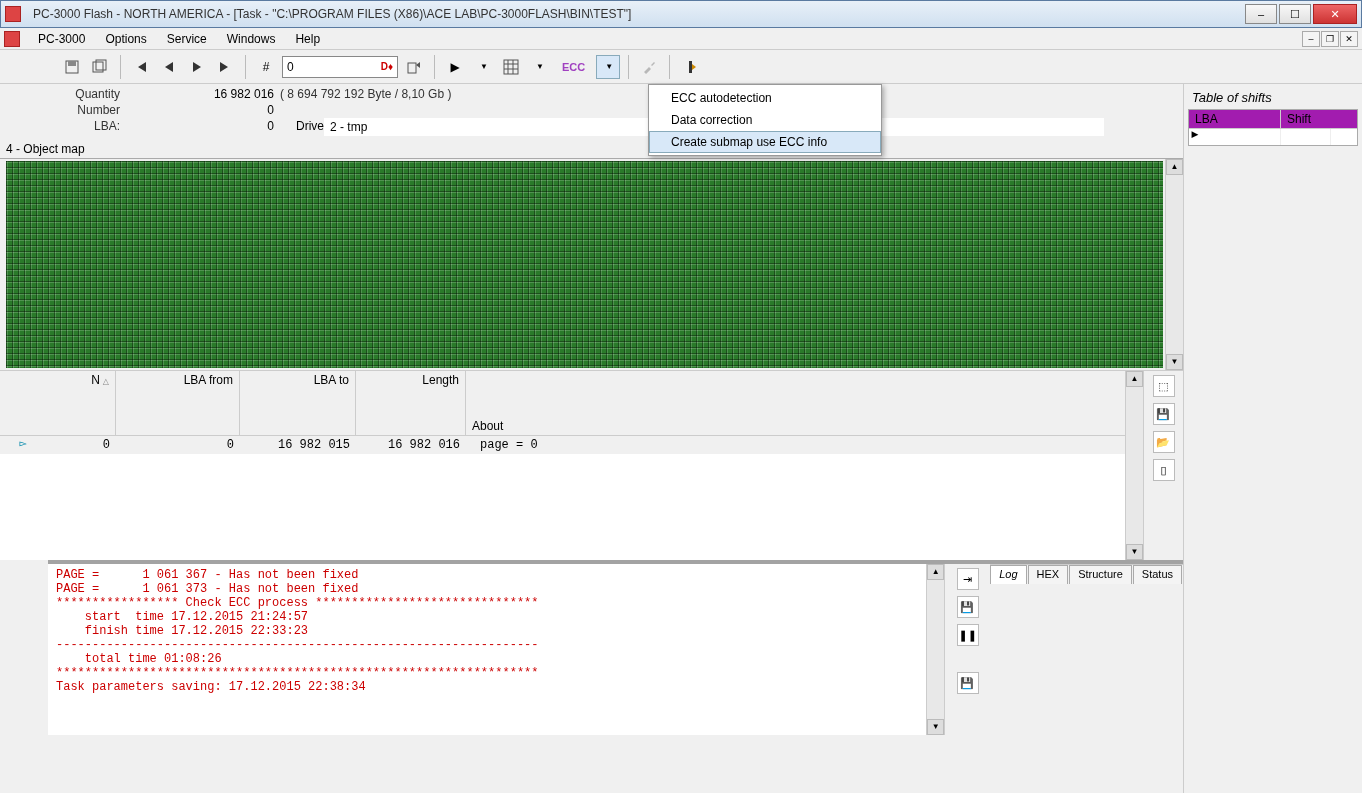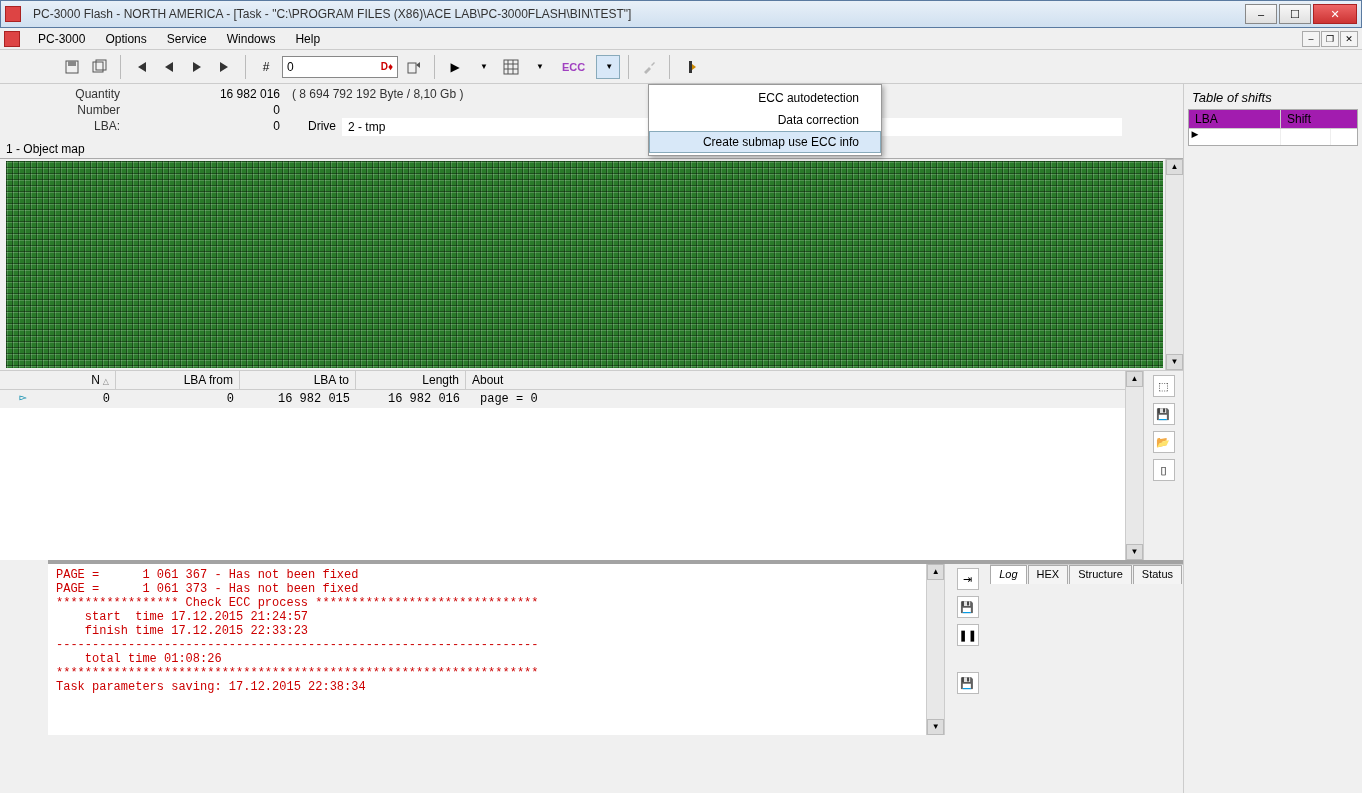--- a/index.html
+++ b/index.html
@@ -102,21 +102,21 @@
 }
 .right-col {
   width: 178px;
   background: #f0f0f0;
   padding: 4px;
 }
 .info-bar {
   padding: 2px 10px 4px 10px;
   background: #f0f0f0;
 }
-.info-row { display: flex; gap: 6px; font-size: 12px; line-height: 16px; }
+.info-row { display: flex; font-size: 12px; line-height: 16px; }
 .info-label { width: 110px; text-align: right; color: #333; }
 .info-val { width: 160px; text-align: right; padding-right: 6px; }
 .info-extra { color: #333; }
 .drive-field {
   background: #fff;
   padding: 1px 6px;
   min-width: 780px;
 }
 .objmap-label { padding: 2px 6px; font-size: 12px; }
 .objmap-wrap {
@@ -161,21 +161,20 @@
   background: #fff;
   border: 1px solid #999;
   box-shadow: 2px 2px 5px rgba(0,0,0,0.3);
   z-index: 100;
   padding: 2px 0;
 }
 .dd-item {
   padding: 4px 22px;
   cursor: pointer;
   font-size: 12px;
-  text-align: right;
 }
 .dd-item:hover, .dd-item.hl { background: #d8e8f8; border: 1px solid #8ab; padding: 3px 21px; }
 
 .grid-section {
   display: flex;
   height: 190px;
   border-top: 1px solid #ccc;
 }
 .grid-table {
   flex: 1;
@@ -190,21 +189,21 @@
 .gcol {
   padding: 2px 6px;
   border-right: 1px solid #ccc;
   font-size: 12px;
   text-align: right;
 }
 .gcol.n { width: 116px; }
 .gcol.lbaf { width: 124px; }
 .gcol.lbat { width: 116px; }
 .gcol.len { width: 110px; }
-.gcol.about { flex: 1; text-align: left; border-right: none; }
+.gcol.about { flex: 1; text-align: left; border-right: none; margin-top: 46px; }
 .sort-ind { font-size: 8px; color: #888; margin-left: 3px; }
 .grid-row {
   display: flex;
   background: #f0f0f0;
   font-family: "Courier New", monospace;
   font-size: 12px;
 }
 .grid-row .gcell {
   padding: 2px 6px;
   text-align: right;
@@ -436,21 +435,21 @@
         <div class="info-val">0</div>
       </div>
       <div class="info-row">
         <div class="info-label">LBA:</div>
         <div class="info-val">0</div>
         <div style="width:44px;text-align:right;">Drive</div>
         <div class="drive-field">2 - tmp</div>
       </div>
     </div>
 
-    <div class="objmap-label">1 - Object map</div>
+    <div class="objmap-label">4 - Object map</div>
     <div class="objmap-wrap">
       <div class="objmap"></div>
       <div class="vscroll">
         <div class="arr">▲</div>
         <div class="track"></div>
         <div class="arr">▼</div>
       </div>
     </div>
 
     <div class="grid-section">

